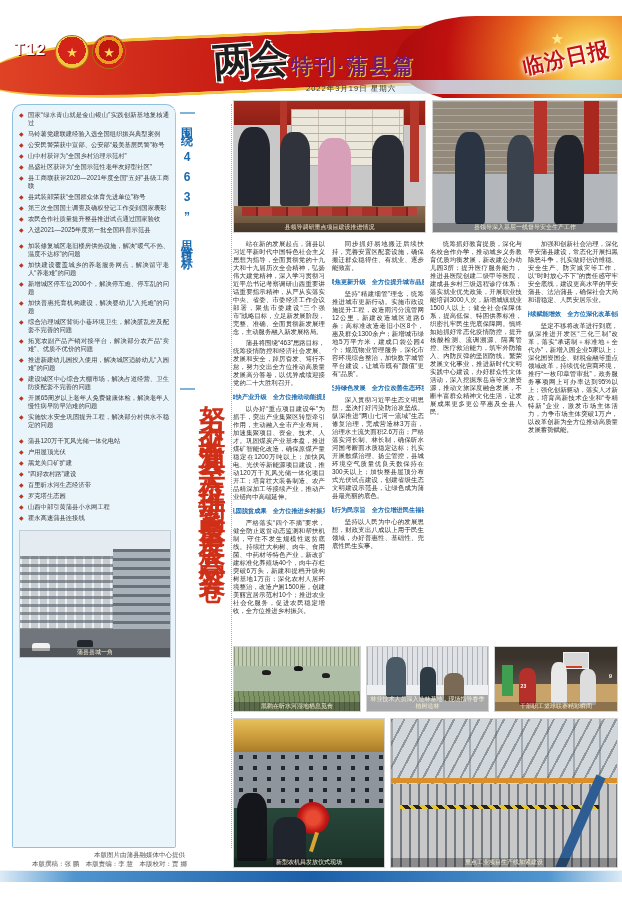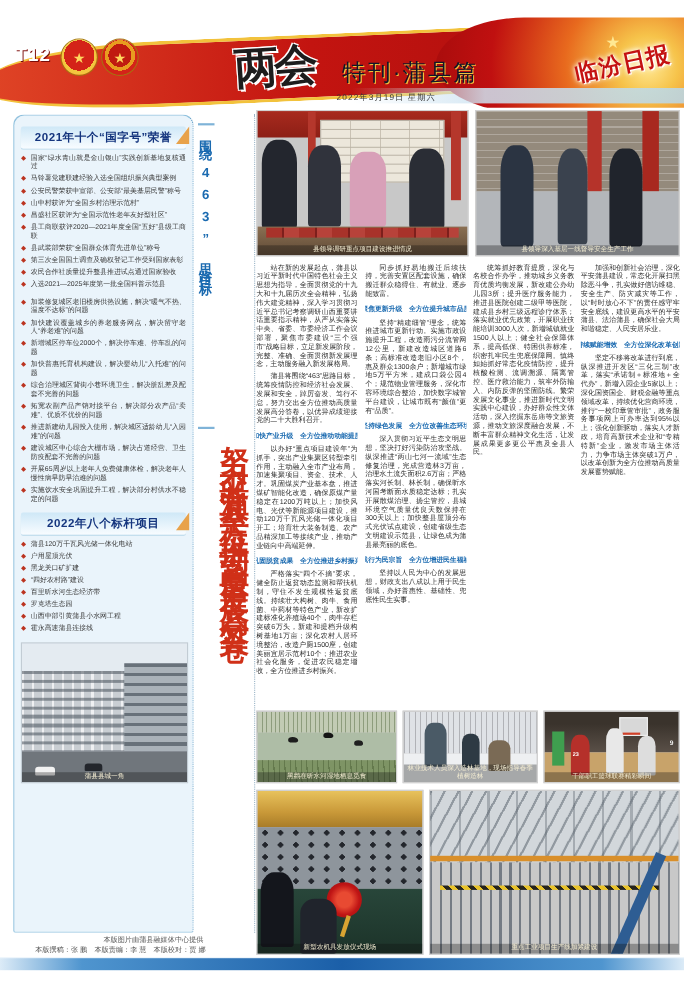--- a/index.html
+++ b/index.html
@@ -22,21 +22,21 @@
   .pageno{position:absolute;left:14px;top:40px;font-size:17px;font-weight:bold;color:#fff;
           text-shadow:1px 1px 0 #7c0b08;letter-spacing:1px;}
   .emblem{position:absolute;top:36px;width:32px;height:32px;border-radius:50%;
           background:radial-gradient(circle at 50% 45%,#d42318 0 58%,#f3c63e 58% 100%);
           box-shadow:0 0 0 1px #a3770e;display:flex;align-items:center;justify-content:center;
           color:#ffd75e;font-size:13px;line-height:1;}
   .emblem.e2{background:radial-gradient(circle at 50% 45%,#c01a10 0 44%,#e89c20 44% 58%,#d42318 58% 100%);}
   .bigtitle{position:absolute;left:213px;top:33px;font-family:"DejaVu Serif",serif;font-weight:bold;
             font-size:40px;color:#1d1d1d;transform:rotate(-4deg);letter-spacing:-4px;
             text-shadow:2px 2px 0 #fff,-1px -1px 0 #fff,1px -1px 0 #fff,-1px 1px 0 #fff;}
-  .subtitle{position:absolute;left:311px;top:52px;font-weight:normal;font-size:21px;color:#0f172a;
+  .subtitle{position:absolute;left:291px;top:52px;font-weight:bold;font-size:21px;color:#701a75;
             letter-spacing:2px;text-shadow:1px 1px 0 #f2c23c;}
   .dateline{position:absolute;left:306px;top:84px;font-size:7.5px;color:#333;letter-spacing:1px;}
   .paperlogo{position:absolute;right:12px;top:44px;font-family:"DejaVu Serif",serif;font-weight:bold;
              font-size:21px;color:#c41212;transform:rotate(-12deg);letter-spacing:1px;
              text-shadow:0 0 4px #fff,0 0 6px #fff,1px 1px 0 #fff;}
 
   
   .sidebar{position:absolute;left:12px;top:104px;width:164px;height:744px;box-sizing:border-box;
            background:#eaf4fb;border:1px solid #8fc0dd;border-right:1px dotted #5f9cc4;
            border-radius:10px 10px 2px 2px;padding:6px 6px 0 6px;overflow:hidden;}
@@ -97,21 +97,20 @@
     <div class="pageno">T12</div>
     <div class="emblem" style="left:56px;">★</div>
     <div class="emblem e2" style="left:93px;">★</div>
     <div class="bigtitle">两会</div>
     <div class="subtitle">特刊·蒲县篇</div>
     <div class="dateline">2022年3月19日 星期六</div>
     <div class="paperlogo">临汾日报</div>
   </div>
 
   <div class="sidebar">
-    <div class="sb-head">2021年十个“国字号”荣誉</div>
     <ul class="sb-list">
       <li>国家“绿水青山就是金山银山”实践创新基地复核通过</li>
       <li>马铃薯党建联建经验入选全国组织振兴典型案例</li>
       <li>公安民警荣获中宣部、公安部“最美基层民警”称号</li>
       <li>山中村获评为“全国乡村治理示范村”</li>
       <li>昌盛社区获评为“全国示范性老年友好型社区”</li>
       <li>县工商联获评2020—2021年度全国“五好”县级工商联</li>
       <li>县武装部荣获“全国群众体育先进单位”称号</li>
       <li>第三次全国国土调查及确权登记工作受到国家表彰</li>
       <li>农民合作社质量提升整县推进试点通过国家验收</li>
@@ -122,21 +121,20 @@
       <li>加快建设覆盖城乡的养老服务网点，解决留守老人“养老难”的问题</li>
       <li>新增城区停车位2000个，解决停车难、停车乱的问题</li>
       <li>加快普惠托育机构建设，解决婴幼儿“入托难”的问题</li>
       <li>综合治理城区背街小巷环境卫生，解决脏乱差及配套不完善的问题</li>
       <li>拓宽农副产品产销对接平台，解决部分农产品“卖难”、优质不优价的问题</li>
       <li>推进新建幼儿园投入使用，解决城区适龄幼儿“入园难”的问题</li>
       <li>建设城区中心综合大棚市场，解决占道经营、卫生防疫配套不完善的问题</li>
       <li>开展65周岁以上老年人免费健康体检，解决老年人慢性病早防早治难的问题</li>
       <li>实施饮水安全巩固提升工程，解决部分村供水不稳定的问题</li>
     </ul>
-    <div class="sb-head">2022年八个标杆项目</div>
     <ul class="sb-list">
       <li>蒲县120万千瓦风光储一体化电站</li>
       <li>户用屋顶光伏</li>
       <li>黑龙关口矿扩建</li>
       <li>“四好农村路”建设</li>
       <li>百里昕水河生态经济带</li>
       <li>罗克塔生态园</li>
       <li>山西中部引黄蒲县小水网工程</li>
       <li>霍永高速蒲县连接线</li>
     </ul>

